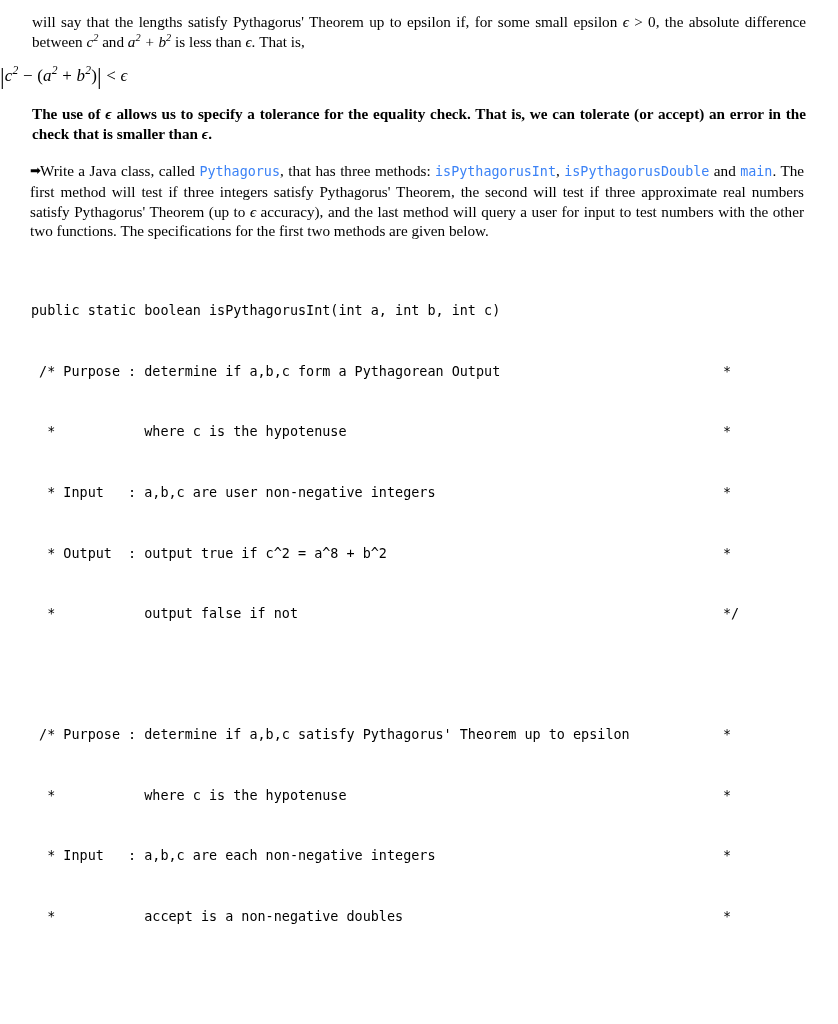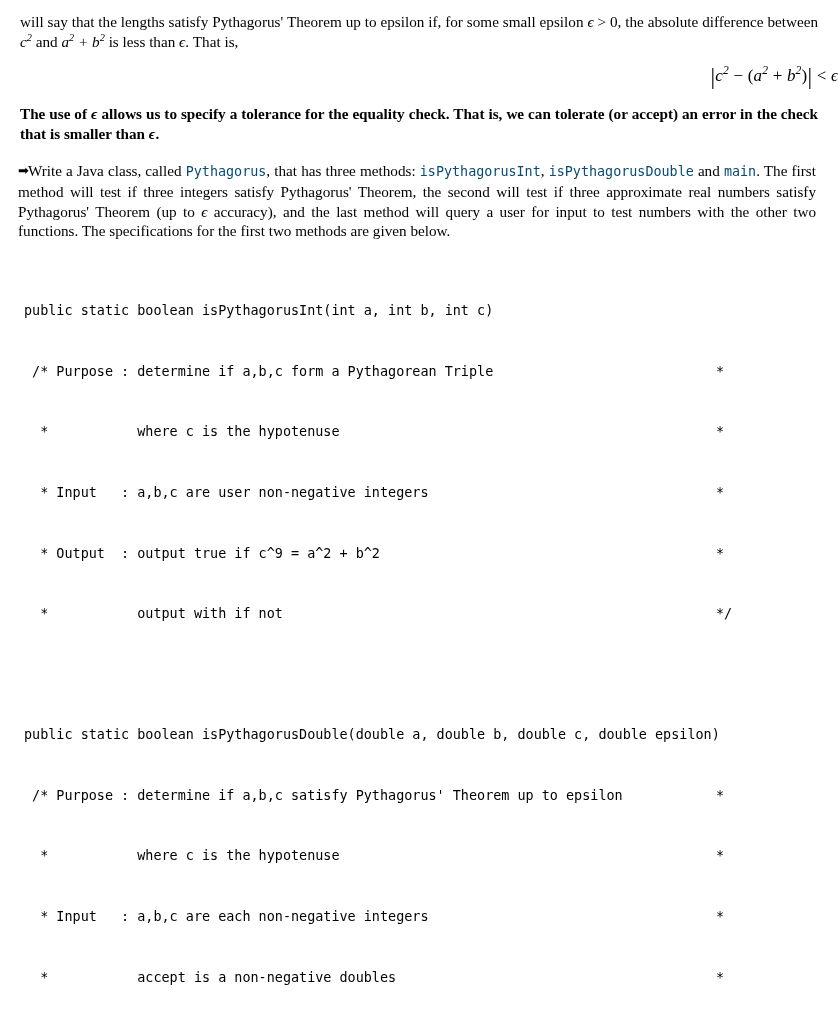--- a/index.html
+++ b/index.html
@@ -23,41 +23,40 @@
   }
   .body-text {
     font-family: "Liberation Serif", "DejaVu Serif", serif;
     font-size: 15.2px;
     line-height: 19.6px;
     text-align: justify;
     text-justify: inter-word;
     color: #000;
   }
   .para {
-    margin: 0;
+    margin: 12px;
   }
   .code-inline {
     font-family: "DejaVu Sans Mono", "Liberation Mono", monospace;
-    color: #0c4a6e;
+    color: #3b82f6;
     font-size: 13.4px;
   }
   .math {
     font-family: "Liberation Serif", "DejaVu Serif", serif;
     font-style: italic;
   }
   .mathup { font-style: normal; }
   sup { font-size: 0.68em; vertical-align: super; line-height: 0; }
 
   
   .formula {
-    text-align: right;
+    text-align: left;
     font-size: 17px;
     margin: 13px 0 14px 0;
     letter-spacing: 0.2px;
-    padding-left: 48px;
   }
   .vbar {
     font-size: 23px;
     vertical-align: -3px;
     font-style: normal;
   }
 
   
   .arrow-bullet {
     font-family: "DejaVu Sans", sans-serif;
@@ -66,21 +65,21 @@
     letter-spacing: -1px;
   }
 
   
   .codeblock {
     font-family: "DejaVu Sans Mono", "Liberation Mono", monospace;
     font-size: 13.45px;
     line-height: 20.2px;
     white-space: pre;
     color: #000;
-    margin-left: 24px;
+    margin-left: 31px;
     position: relative;
   }
   .codeline { position: relative; height: 20.2px; }
   .star-col {
     position: absolute;
     left: 692px;
     top: 0;
   }
 </style>
 </head>
@@ -99,29 +98,28 @@
   <div style="margin:0 20px 0 20px;font-weight:bold;">
     <p class="para body-text"><span>The use of </span><span class="math">ϵ</span><span> allows us to specify a tolerance for the equality check. That is, we can tolerate (or accept) an error in the check that is smaller than </span><span class="math">ϵ</span><span>.</span></p>
   </div>
 
   <div style="margin:18px 22px 0 18px;">
     <p class="para body-text"><span class="arrow-bullet">➡</span><span>Write a Java class, called </span><span class="code-inline">Pythagorus</span><span>, that has three methods: </span><span class="code-inline">isPythagorusInt</span><span>, </span><span class="code-inline">isPythagorusDouble</span><span> and </span><span class="code-inline">main</span><span>. The first method will test if three integers satisfy Pythagorus' Theorem, the second will test if three approximate real numbers satisfy Pythagorus' Theorem (up to </span><span class="math">ϵ</span><span> accuracy), and the last method will query a user for input to test numbers with the other two functions. The specifications for the first two methods are given below.</span></p>
   </div>
 
   <div class="codeblock" style="margin-top:20px;">
     <div class="codeline"><span>public static boolean isPythagorusInt(int a, int b, int c)</span></div>
-    <div class="codeline"><span> /* Purpose : determine if a,b,c form a Pythagorean Triple</span><span class="star-col">*</span></div>
+    <div class="codeline"><span> /* Purpose : determine if a,b,c form a Pythagorean Output</span><span class="star-col">*</span></div>
     <div class="codeline"><span>  *           where c is the hypotenuse</span><span class="star-col">*</span></div>
     <div class="codeline"><span>  * Input   : a,b,c are user non-negative integers</span><span class="star-col">*</span></div>
-    <div class="codeline"><span>  * Output  : output true if c^9 = a^2 + b^2</span><span class="star-col">*</span></div>
-    <div class="codeline"><span>  *           output with if not</span><span class="star-col">*/</span></div>
+    <div class="codeline"><span>  * Output  : output true if c^2 = a^8 + b^2</span><span class="star-col">*</span></div>
+    <div class="codeline"><span>  *           output false if not</span><span class="star-col">*/</span></div>
   </div>
 
   <div class="codeblock" style="margin-top:20px;">
-    <div class="codeline"><span>public static boolean isPythagorusDouble(double a, double b, double c, double epsilon)</span></div>
     <div class="codeline"><span> /* Purpose : determine if a,b,c satisfy Pythagorus' Theorem up to epsilon</span><span class="star-col">*</span></div>
     <div class="codeline"><span>  *           where c is the hypotenuse</span><span class="star-col">*</span></div>
     <div class="codeline"><span>  * Input   : a,b,c are each non-negative integers</span><span class="star-col">*</span></div>
     <div class="codeline"><span>  *           accept is a non-negative doubles</span><span class="star-col">*</span></div>
     
     
     
   </div>
 
 </div>

